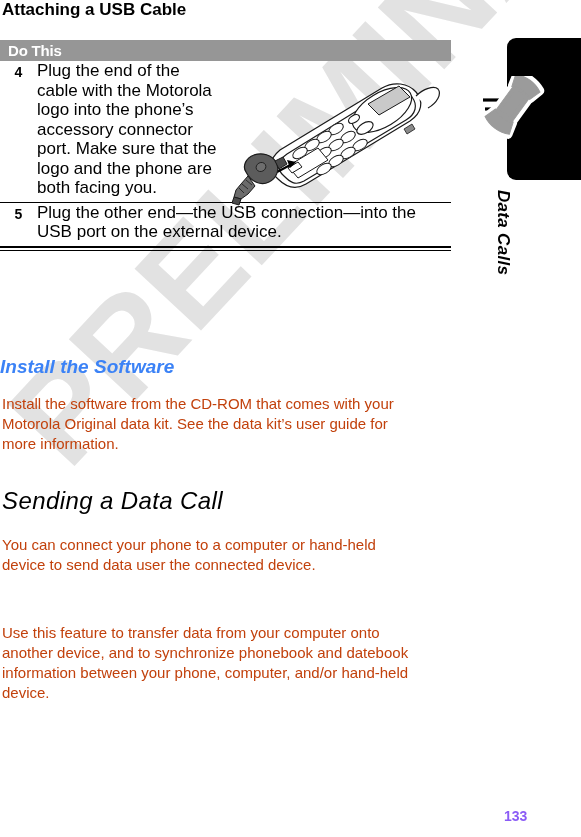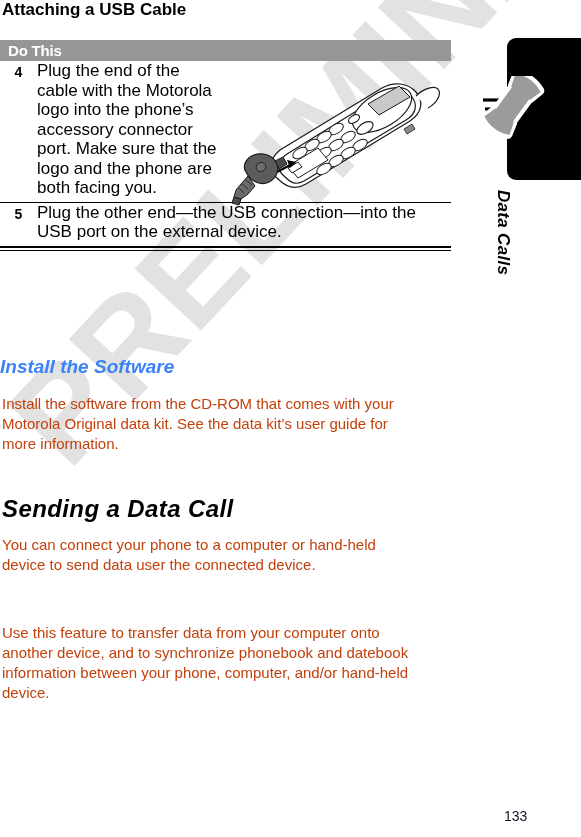--- a/index.html
+++ b/index.html
@@ -133,26 +133,25 @@
     font-weight: bold;
     font-style: italic;
     color: #3b82f6;
     white-space: nowrap;
     letter-spacing: 0px;
   }
   .h1 {
     position: absolute;
     left: 2px;
     font-size: 24px;
-    font-weight: bold;
+    font-weight: normal;
     font-style: italic;
     color: #000;
     white-space: nowrap;
     letter-spacing: 0.4px;
-    margin-top: 8px;
   }
   .para {
     position: absolute;
     left: 2px;
     width: 400px;
     font-size: 15px;
     line-height: 20px;
     color: #c2410c;
   }
 
@@ -190,22 +189,22 @@
     letter-spacing: 0.3px;
   }
 
   
   #page-number {
     position: absolute;
     left: 504px;
     top: 808px;
     z-index: 3;
     font-size: 14px;
-    font-weight: normal;
-    color: #0f172a;
+    font-weight: bold;
+    color: #8b5cf6;
   }
 </style>
 </head>
 <body>
 
 <div id="page">
 
   <div id="watermark">
     <div class="wm-text">PRELIMINARY</div>
   </div>

